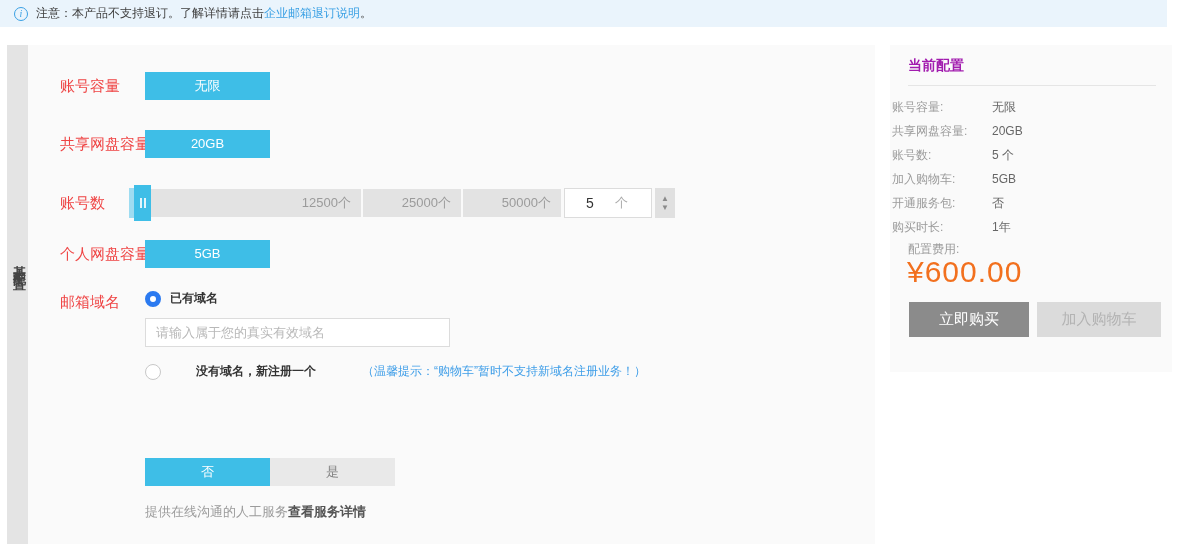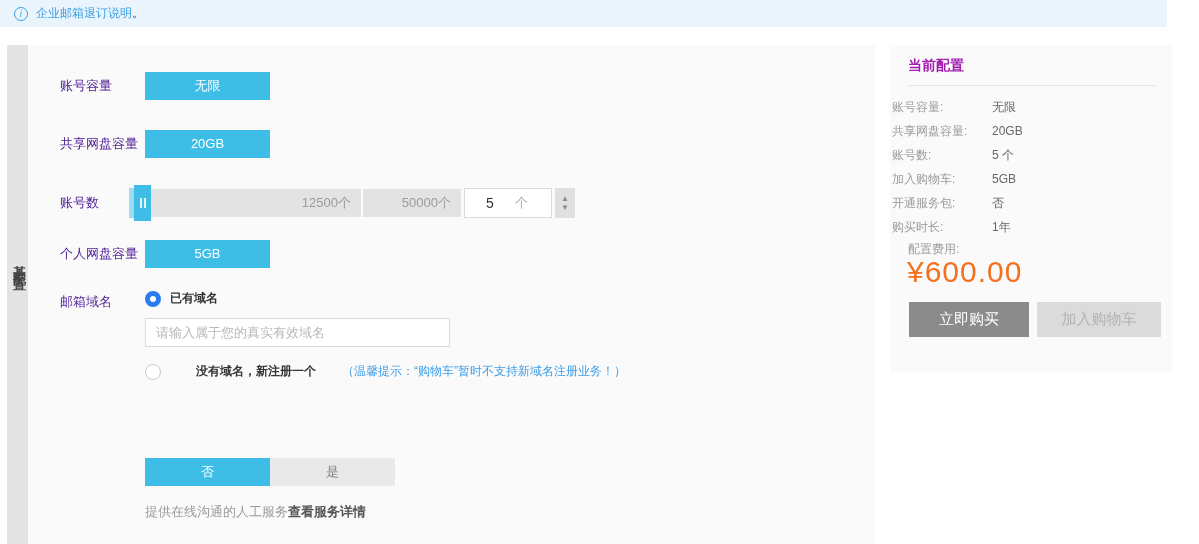--- a/index.html
+++ b/index.html
@@ -16,21 +16,21 @@
   .banner a { color:#3aa0e4; text-decoration:none; cursor:pointer; }
 
   
   .side-strip { position:absolute; left:7px; top:45px; width:21px; height:499px; background:#e4e4e4; }
   .side-tab { position:absolute; left:0; top:210px; width:21px; text-align:center;
               writing-mode:vertical-rl; text-orientation:upright; letter-spacing:4px;
               font-size:13px; color:#444; font-weight:bold; }
 
   
   .panel { position:absolute; left:28px; top:45px; width:847px; height:499px; background:#fafafa; }
-  .row-label { position:absolute; left:32px; width:110px; font-size:13px; color:#4c1d95; line-height:28px; }
+  .row-label { position:absolute; left:32px; width:110px; font-size:15px; color:#ef4444; line-height:28px; }
   .opt-btn { position:absolute; width:125px; height:28px; line-height:28px; text-align:center;
              font-size:13px; cursor:pointer; }
   .opt-on  { background:#3ebee7; color:#fff; }
   .opt-off { background:#e9e9e9; color:#808080; }
 
   
   .slider { position:absolute; left:101px; top:140px; height:36px; display:flex; align-items:center; }
   .handle { position:relative; width:22px; height:36px; z-index:2; cursor:pointer; }
   .handle .back  { position:absolute; left:0; top:3px; width:9px; height:30px; background:#9edcf1; }
   .handle .front { position:absolute; left:5px; top:0; width:17px; height:36px; background:#3ebee7;
@@ -49,21 +49,21 @@
              align-items:center; justify-content:center; gap:3px; cursor:pointer; }
   .stepper span { font-size:8px; color:#8a8a8a; line-height:6px; }
 
   
   .radio-line { position:absolute; display:flex; align-items:center; font-size:12px; }
   .radio-dot { width:16px; height:16px; border-radius:50%; background:#fff; border:5px solid #2b7af0;
                margin-right:9px; flex:0 0 auto; cursor:pointer; }
   .radio-empty { width:16px; height:16px; border-radius:50%; background:#fff; border:1px solid #c8c8c8;
                  margin-right:9px; flex:0 0 auto; cursor:pointer; }
   .radio-label-strong { color:#333; font-weight:bold; }
-  .hint-blue { color:#3f9ee8; margin-left:0; font-weight:normal; }
+  .hint-blue { color:#3f9ee8; margin-left:20px; font-weight:normal; }
   .domain-input { position:absolute; left:117px; top:273px; width:305px; height:29px; background:#fff;
                   border:1px solid #dcdcdc; font-size:13px; color:#333; padding:0 10px; outline:none;
                   font-family:inherit; }
   .domain-input::placeholder { color:#b8b8b8; }
 
   .service-note { position:absolute; left:117px; top:458px; font-size:13px; color:#9b9b9b; }
   .service-note b { color:#555; cursor:pointer; }
 
   
   .card { position:absolute; left:890px; top:45px; width:282px; height:327px; background:#fafafa; }
@@ -80,20 +80,21 @@
   .cart-btn { position:absolute; left:147px; top:257px; width:124px; height:35px; background:#dbdbdb;
               color:#b3b3b3; font-size:15px; border:0; cursor:pointer; font-family:inherit; }
 </style>
 </head>
 <body>
 
 <div class="stage">
 
   <div class="banner">
     <span class="info-icon">i</span>
+    <span>注意：本产品不支持退订。了解详情请点击</span>
     <a>企业邮箱退订说明</a>
     <span>。</span>
   </div>
 
   <div class="side-strip">
     <div class="side-tab">基本配置</div>
   </div>
 
   <div class="panel">
 
@@ -106,20 +107,21 @@
     <div class="row-label" style="top:144px;">账号数</div>
     <div class="slider">
       <div class="handle">
         <span class="back"></span>
         <span class="front">
             <span class="grip"></span>
             <span class="grip"></span>
           </span>
       </div>
       <div class="seg first">12500个</div>
+      <div class="seg mid">25000个</div>
       <div class="seg mid">50000个</div>
       <div class="count-box">
         <input type="text" value="5" style="">
         <span class="unit">个</span>
       </div>
       <div class="stepper">
         <span>▲</span>
         <span>▼</span>
       </div>
     </div>

